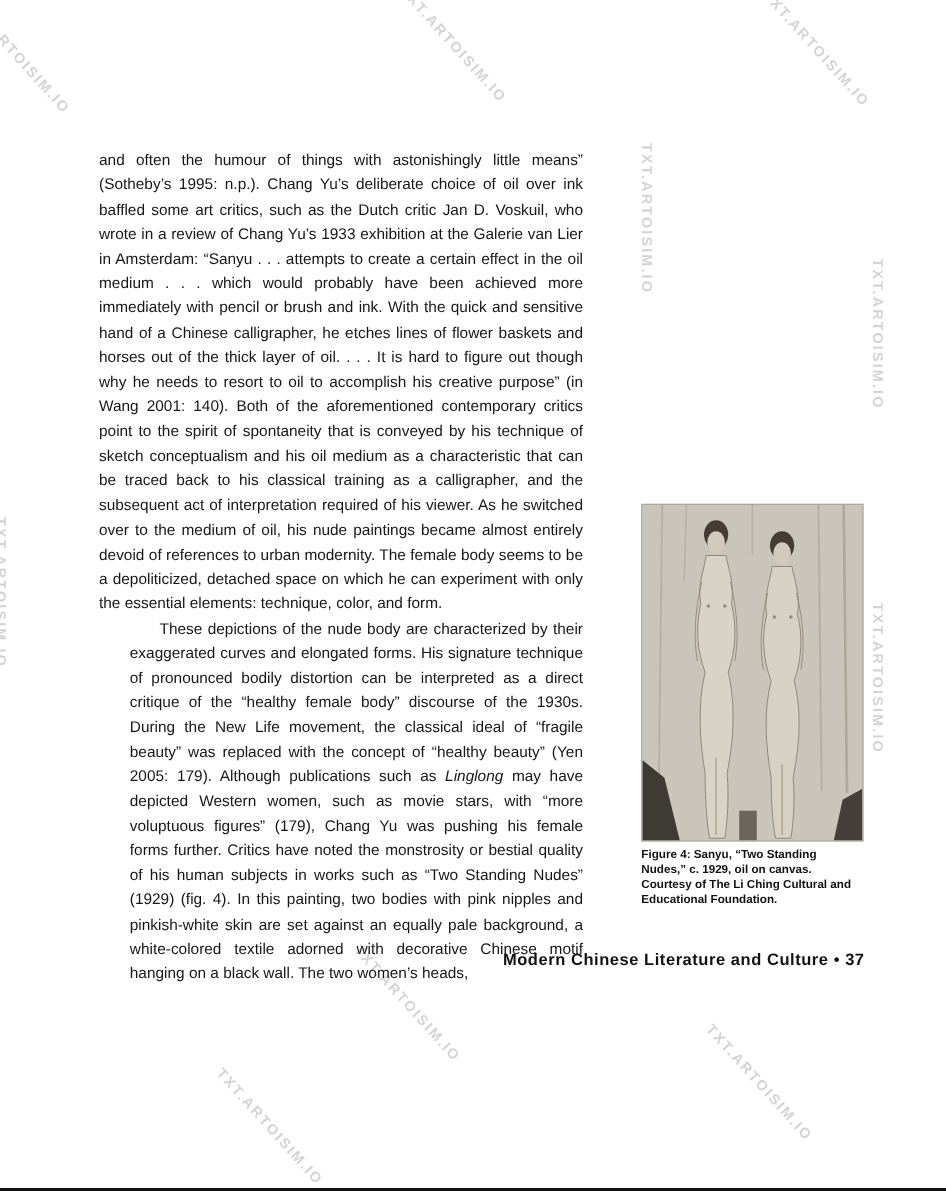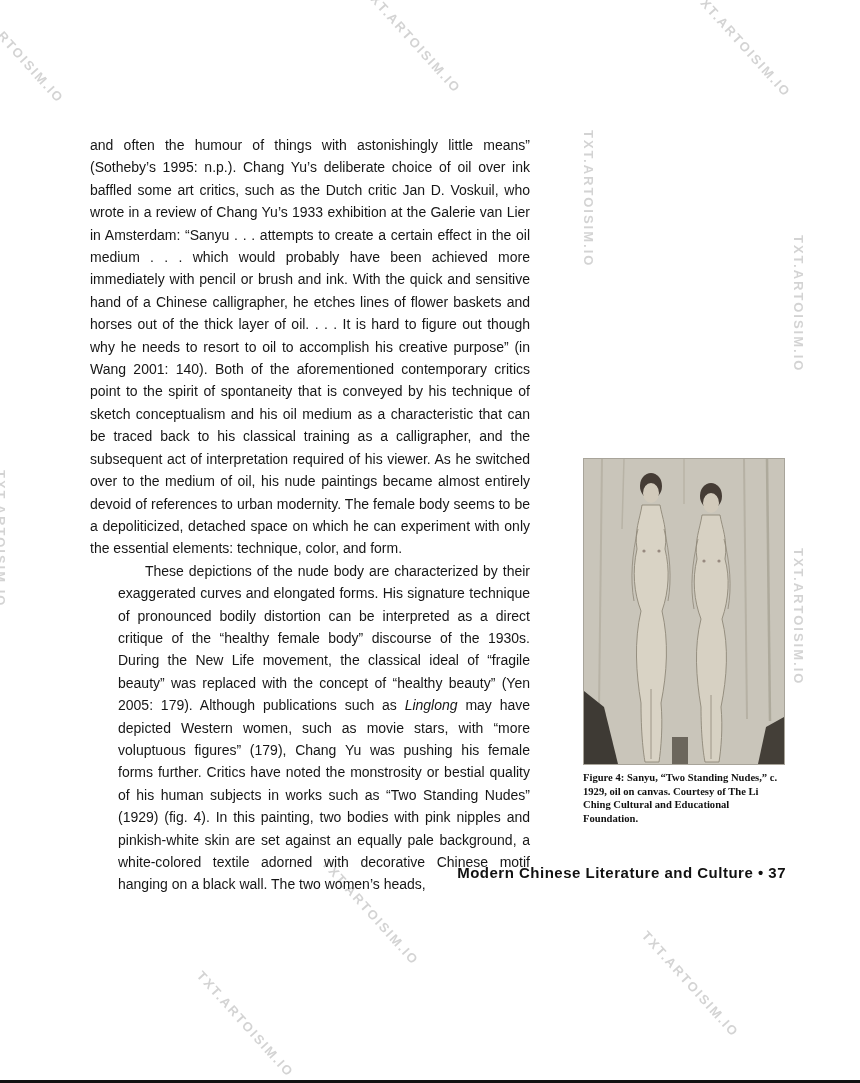--- a/index.html
+++ b/index.html
@@ -39,21 +39,20 @@
   }
   .text-col p { margin: 0; }
   .text-col p.indent { text-indent: 27px; margin-left: 28px; }
   .italic { font-style: italic; }
   
   .figure-wrap {
     position: absolute;
     left: 583px;
     top: 458px;
     width: 222px;
-    font-family: Liberation Serif, serif;
   }
   .figure-img {
     width: 200px;
     height: 305px;
     display: block;
     border: 1px solid #a8a49a;
     background: #c9c5ba;
   }
   .figure-caption {
     margin-top: 6px;

